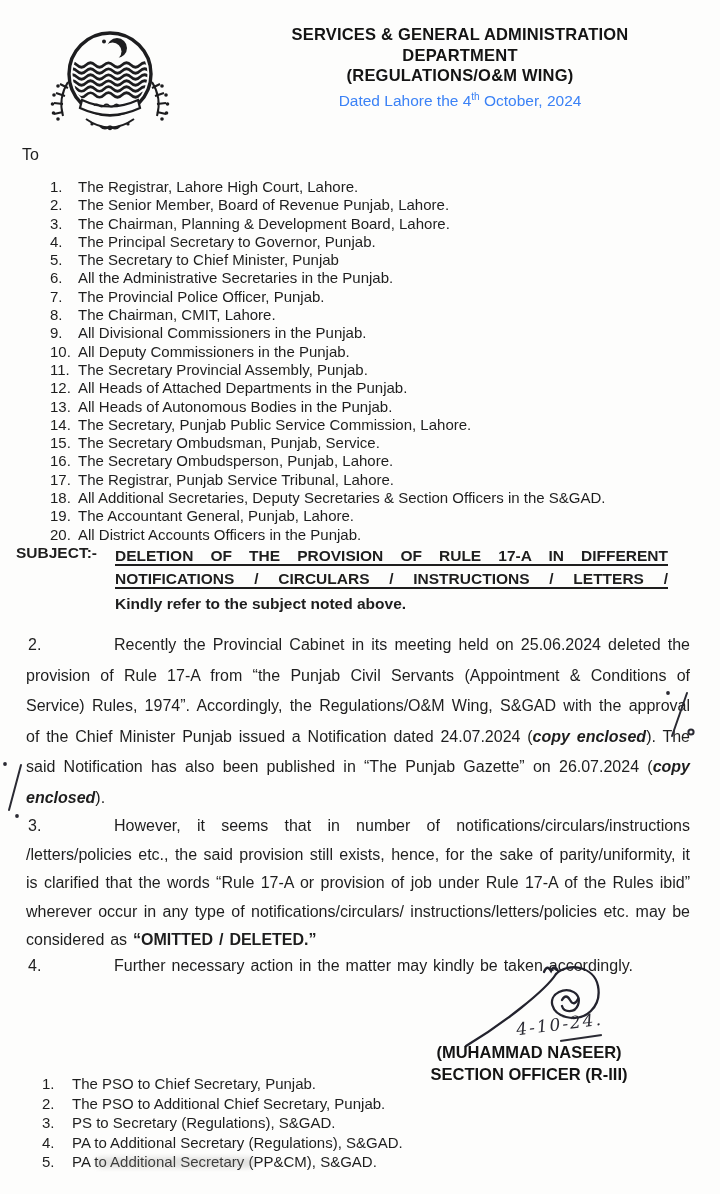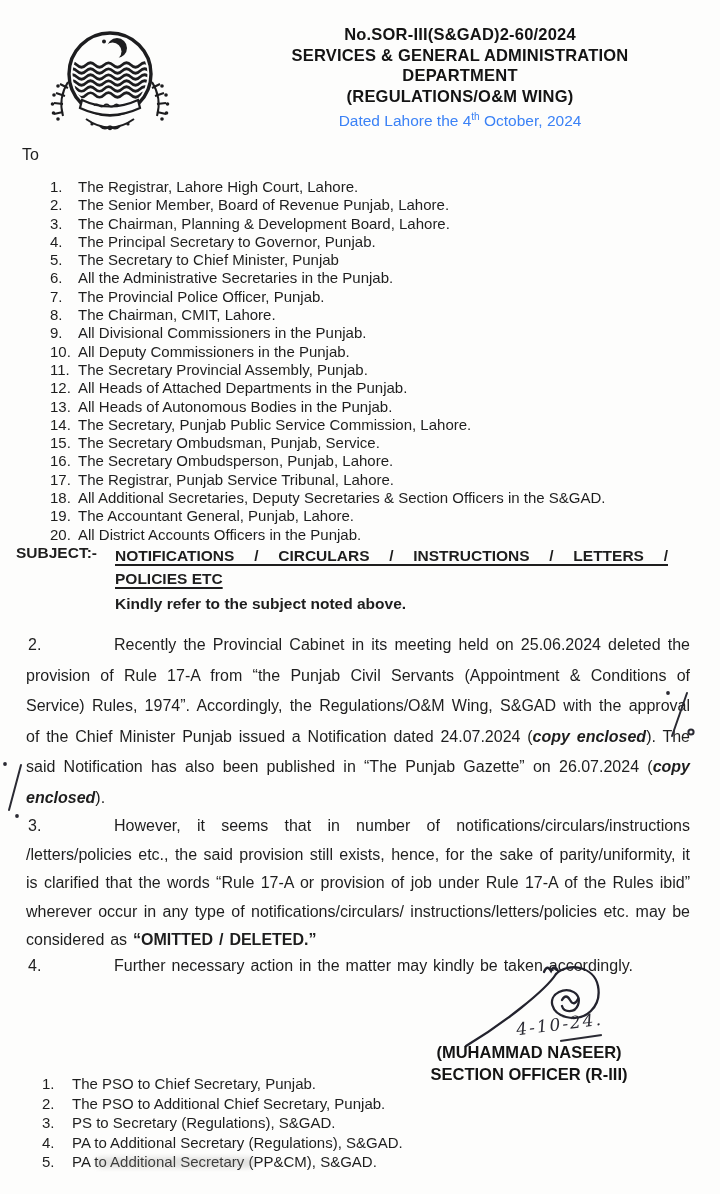--- a/index.html
+++ b/index.html
@@ -100,21 +100,20 @@
         <circle cx="123.5" cy="80" r="1.8"></circle>
         <circle cx="122.5" cy="89" r="1.8"></circle>
         <circle cx="118" cy="95" r="1.8"></circle>
       <circle cx="66" cy="104" r="2.2"></circle>
         <circle cx="48" cy="100" r="1.6"></circle>
         <circle cx="84" cy="100" r="1.6"></circle>
     </g>
   </svg>
 
   <div class="head">
-    <div class="h-ref">No.SOR-III(S&amp;GAD)2-60/2024</div>
     <div class="h-line">SERVICES &amp; GENERAL ADMINISTRATION</div>
     <div class="h-line">DEPARTMENT</div>
     <div class="h-line">(REGULATIONS/O&amp;M WING)</div>
     <div class="h-date"><span>Dated Lahore the 4</span><sup>th</sup><span> October, 2024</span></div>
   </div>
 
   <div class="to">To</div>
   <ol class="addr">
     <li>The Registrar, Lahore High Court, Lahore.</li>
     <li>The Senior Member, Board of Revenue Punjab, Lahore.</li>
@@ -134,22 +133,22 @@
     <li>The Secretary Ombudsperson, Punjab, Lahore.</li>
     <li>The Registrar, Punjab Service Tribunal, Lahore.</li>
     <li>All Additional Secretaries, Deputy Secretaries &amp; Section Officers in the S&amp;GAD.</li>
     <li>The Accountant General, Punjab, Lahore.</li>
     <li>All District Accounts Officers in the Punjab.</li>
   </ol>
 
   <div class="subject">
     <div class="subj-label">SUBJECT:-</div>
     <div class="subj-body">
+      <div class="subj-line jline">DELETION OF THE PROVISION OF RULE 17-A IN DIFFERENT</div>
       <div class="subj-line jline">NOTIFICATIONS / CIRCULARS / INSTRUCTIONS / LETTERS /</div>
-      <div class="subj-line">POLICIES ETC</div>
       <div class="kindly">Kindly refer to the subject noted above.</div>
     </div>
   </div>
 
   <p class="para p2"><span class="pnum">2.</span><span>Recently the Provincial Cabinet in its meeting held on 25.06.2024 deleted the provision of Rule 17-A from “the Punjab Civil Servants (Appointment &amp; Conditions of Service) Rules, 1974”.  Accordingly, the Regulations/O&amp;M Wing, S&amp;GAD with the approval of the Chief Minister Punjab issued a Notification dated 24.07.2024 (</span><span class="bi">copy enclosed</span><span>).  The said Notification has also been published in “The Punjab Gazette” on 26.07.2024 (</span><span class="bi">copy enclosed</span><span>).</span></p>
 
   <p class="para p3"><span class="pnum">3.</span><span>However, it seems that in number of notifications/circulars/instructions /letters/policies etc., the said provision still exists, hence, for the sake of parity/uniformity, it is clarified that the words “Rule 17-A or provision of job under Rule 17-A of the Rules ibid” wherever occur in any type of notifications/circulars/ instructions/letters/policies etc. may be considered as </span><span class="b">“OMITTED / DELETED.”</span></p>
 
   <p class="para p4"><span class="pnum">4.</span><span>Further necessary action in the matter may kindly be taken accordingly.</span></p>
 

